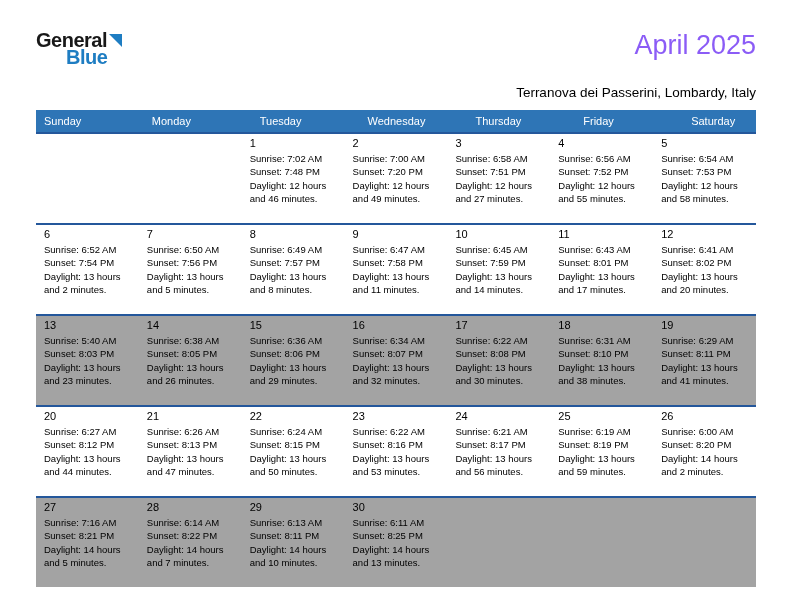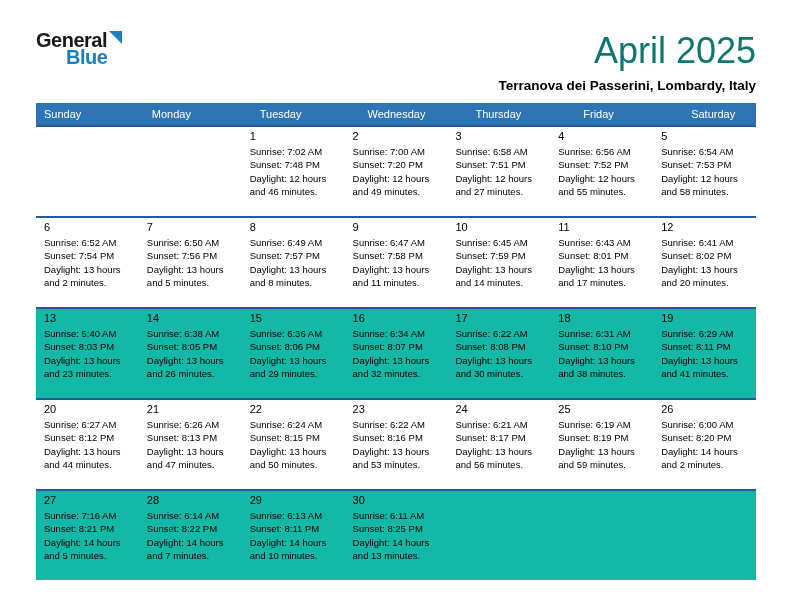--- a/index.html
+++ b/index.html
@@ -8,42 +8,42 @@
     background: #ffffff;
     font-family: "Liberation Sans", sans-serif;
     color: #000;
     overflow: hidden;
   }
   .page { padding: 30px 36px 0 36px; }
 
   
   .top { display: flex; justify-content: space-between; align-items: flex-start; }
   .logo { line-height: 1; }
-  .logo-line1 { display: flex; align-items: flex-start; font-size: 20px; font-weight: 700; color: #181818; letter-spacing: -0.5px; }
+  .logo-line1 { display: flex; align-items: center; font-size: 20px; font-weight: 700; color: #181818; letter-spacing: -0.5px; }
   .logo-triangle { width: 13px; height: 13px; background: #1E7DC2; clip-path: polygon(0 0, 100% 0, 100% 100%); margin-left: 2px; margin-top: 1px; }
   .logo-line2 { font-size: 20px; font-weight: 700; color: #1E7DC2; margin-left: 30px; margin-top: -3px; letter-spacing: -0.5px; }
   .title-block { text-align: right; }
-  .page-title { font-size: 36px; font-weight: 400; color: #0f766e; }
-  .subtitle { font-size: 13.5px; font-weight: 700; margin-top: 6px; }
+  .page-title { font-size: 27px; font-weight: 400; color: #8b5cf6; }
+  .subtitle { font-size: 13.5px; font-weight: 400; margin-top: 24px; }
 
   
   .calendar { margin-top: 10px; }
   .weekday-header {
     display: grid; grid-template-columns: repeat(7, 1fr);
     background: #2E75B6; color: #fff;
     height: 22px; align-items: center; font-size: 11px; gap: 35px;
   }
   .weekday-header span { padding-left: 8px; }
   .week-row {
     display: grid; grid-template-columns: repeat(7, 1fr);
     min-height: 91px;
     border-top: 2px solid #24579B;
     background: #ffffff;
   }
-  .week-row.shaded { background: #14b8a6; }
+  .week-row.shaded { background: #a3a3a3; }
   .day-cell { padding: 3px 6px 4px 8px; }
   .day-num { font-size: 11px; margin-bottom: 3px; }
   .detail { font-size: 9.5px; line-height: 1.42; white-space: nowrap; }
 </style>
 </head>
 <body>
 
 <div class="page">
   <div class="top">
     <div class="logo">

